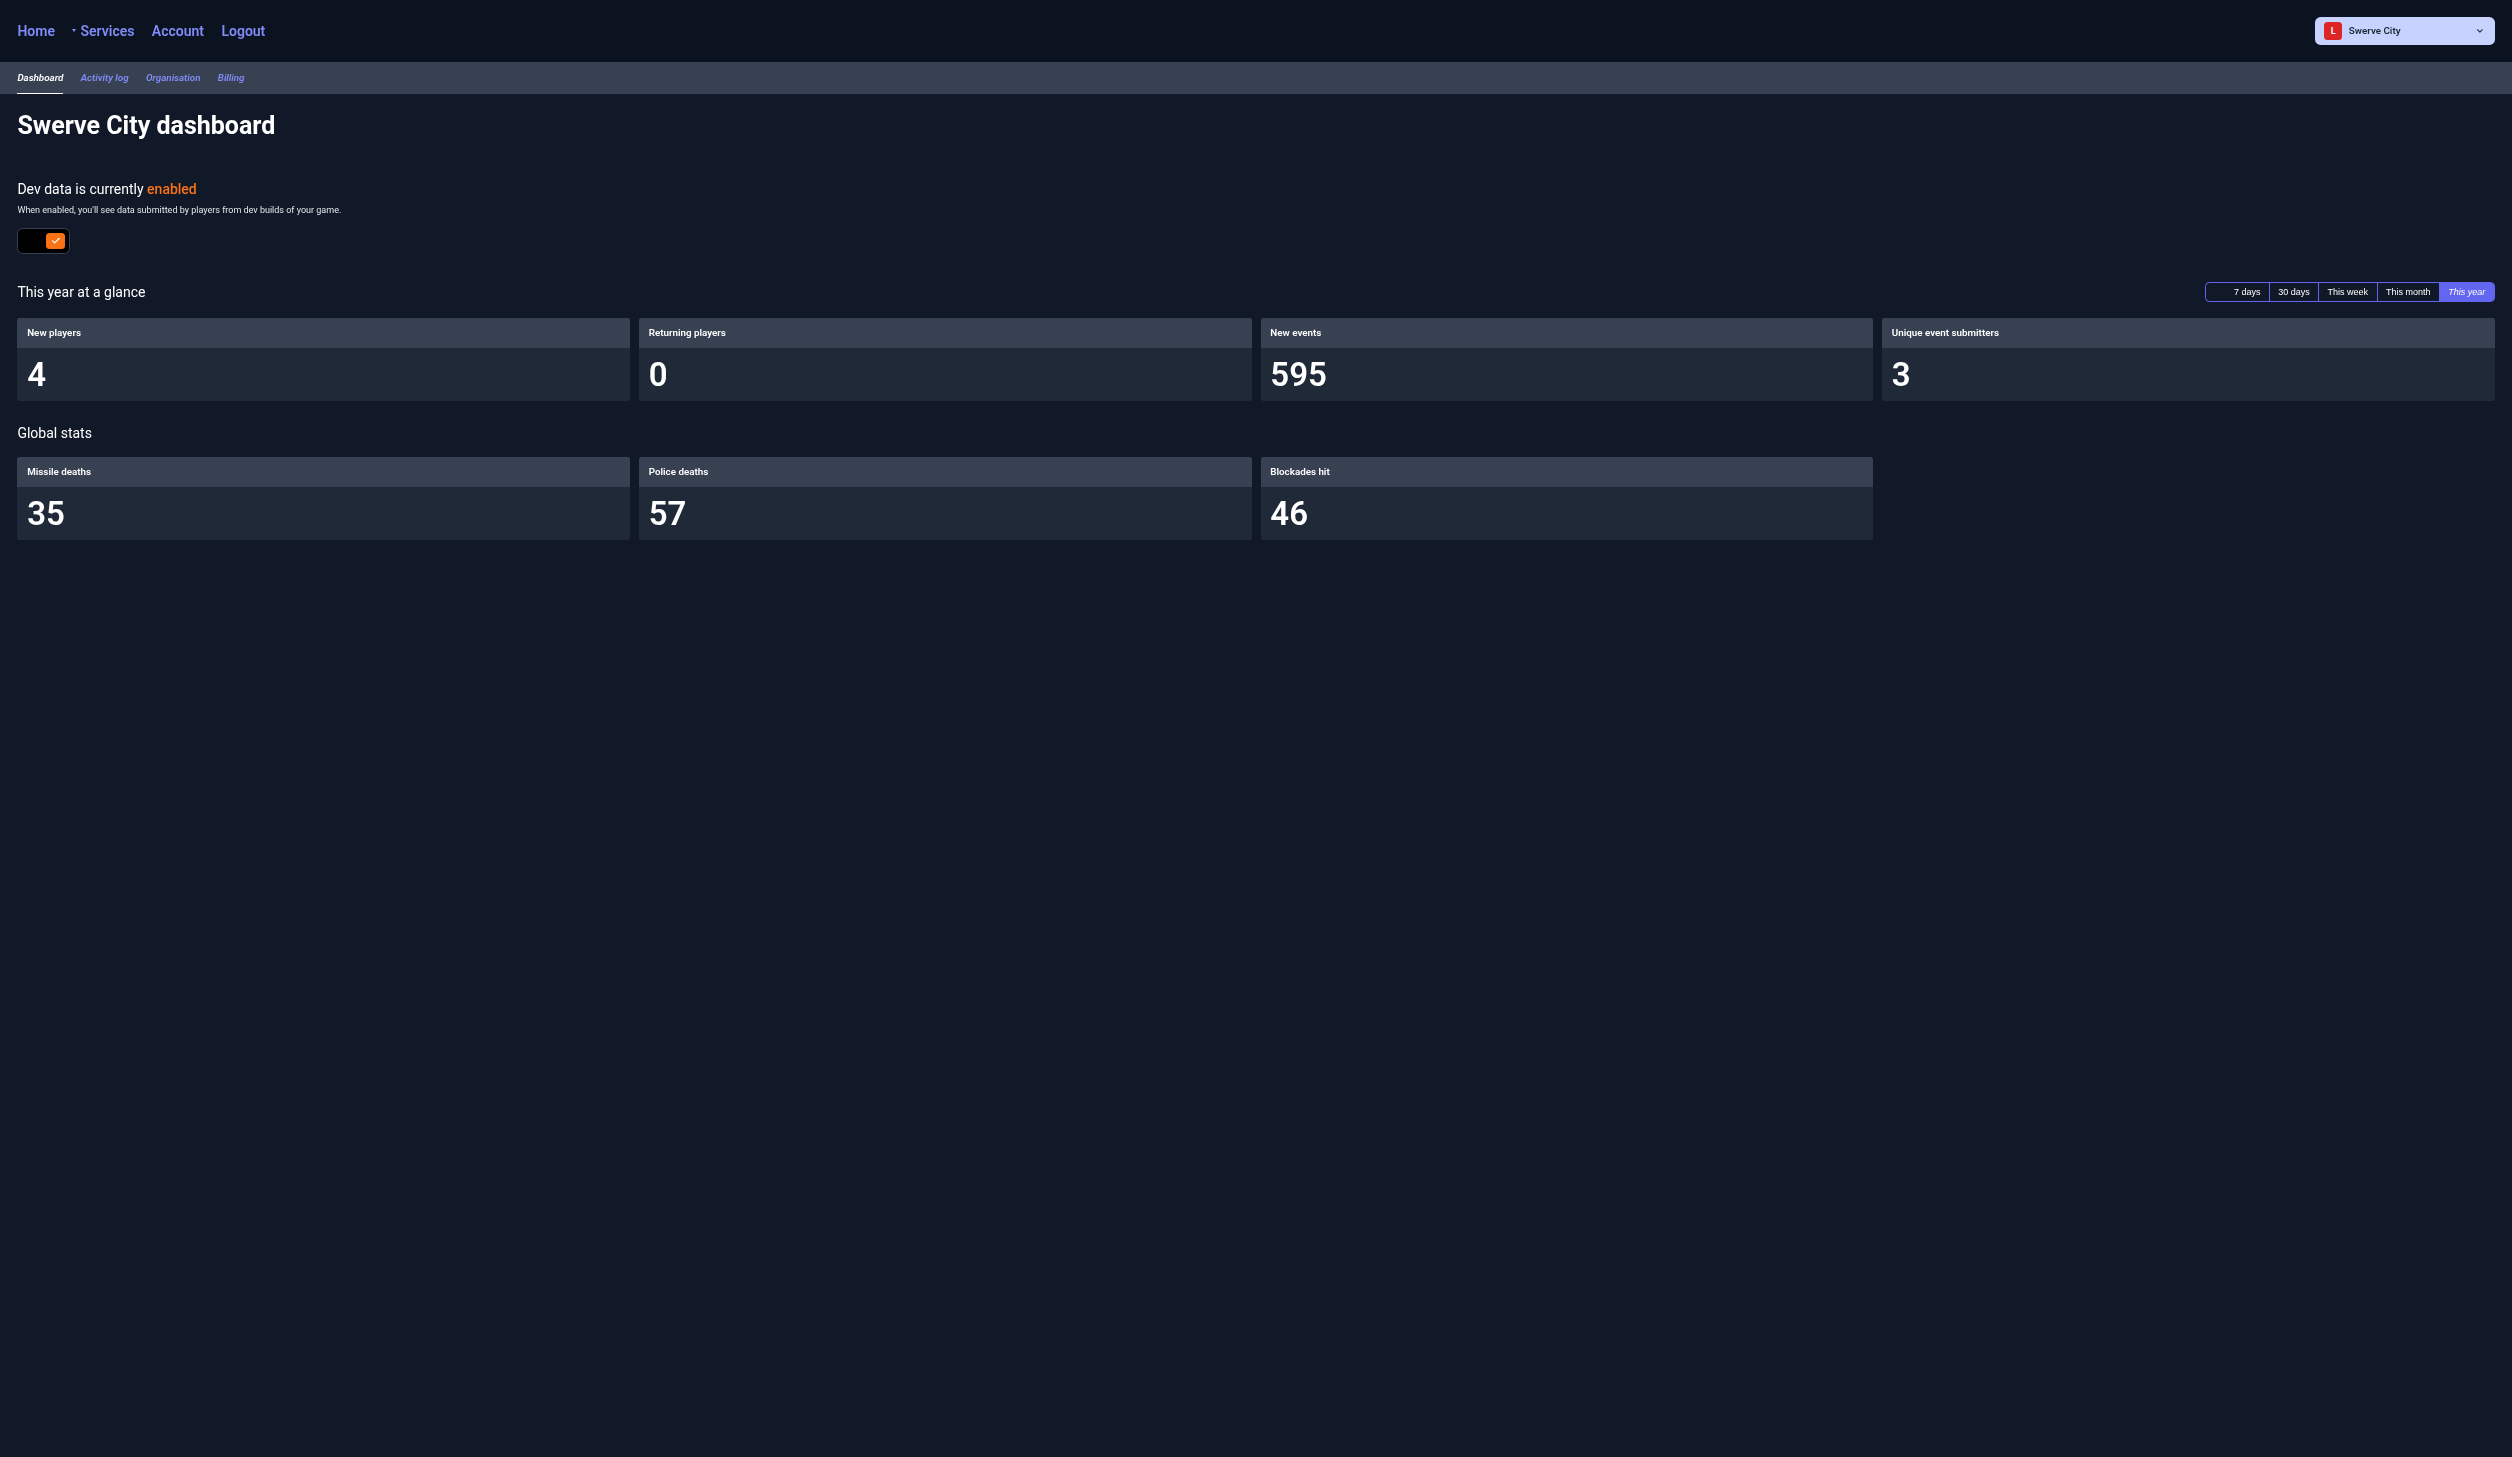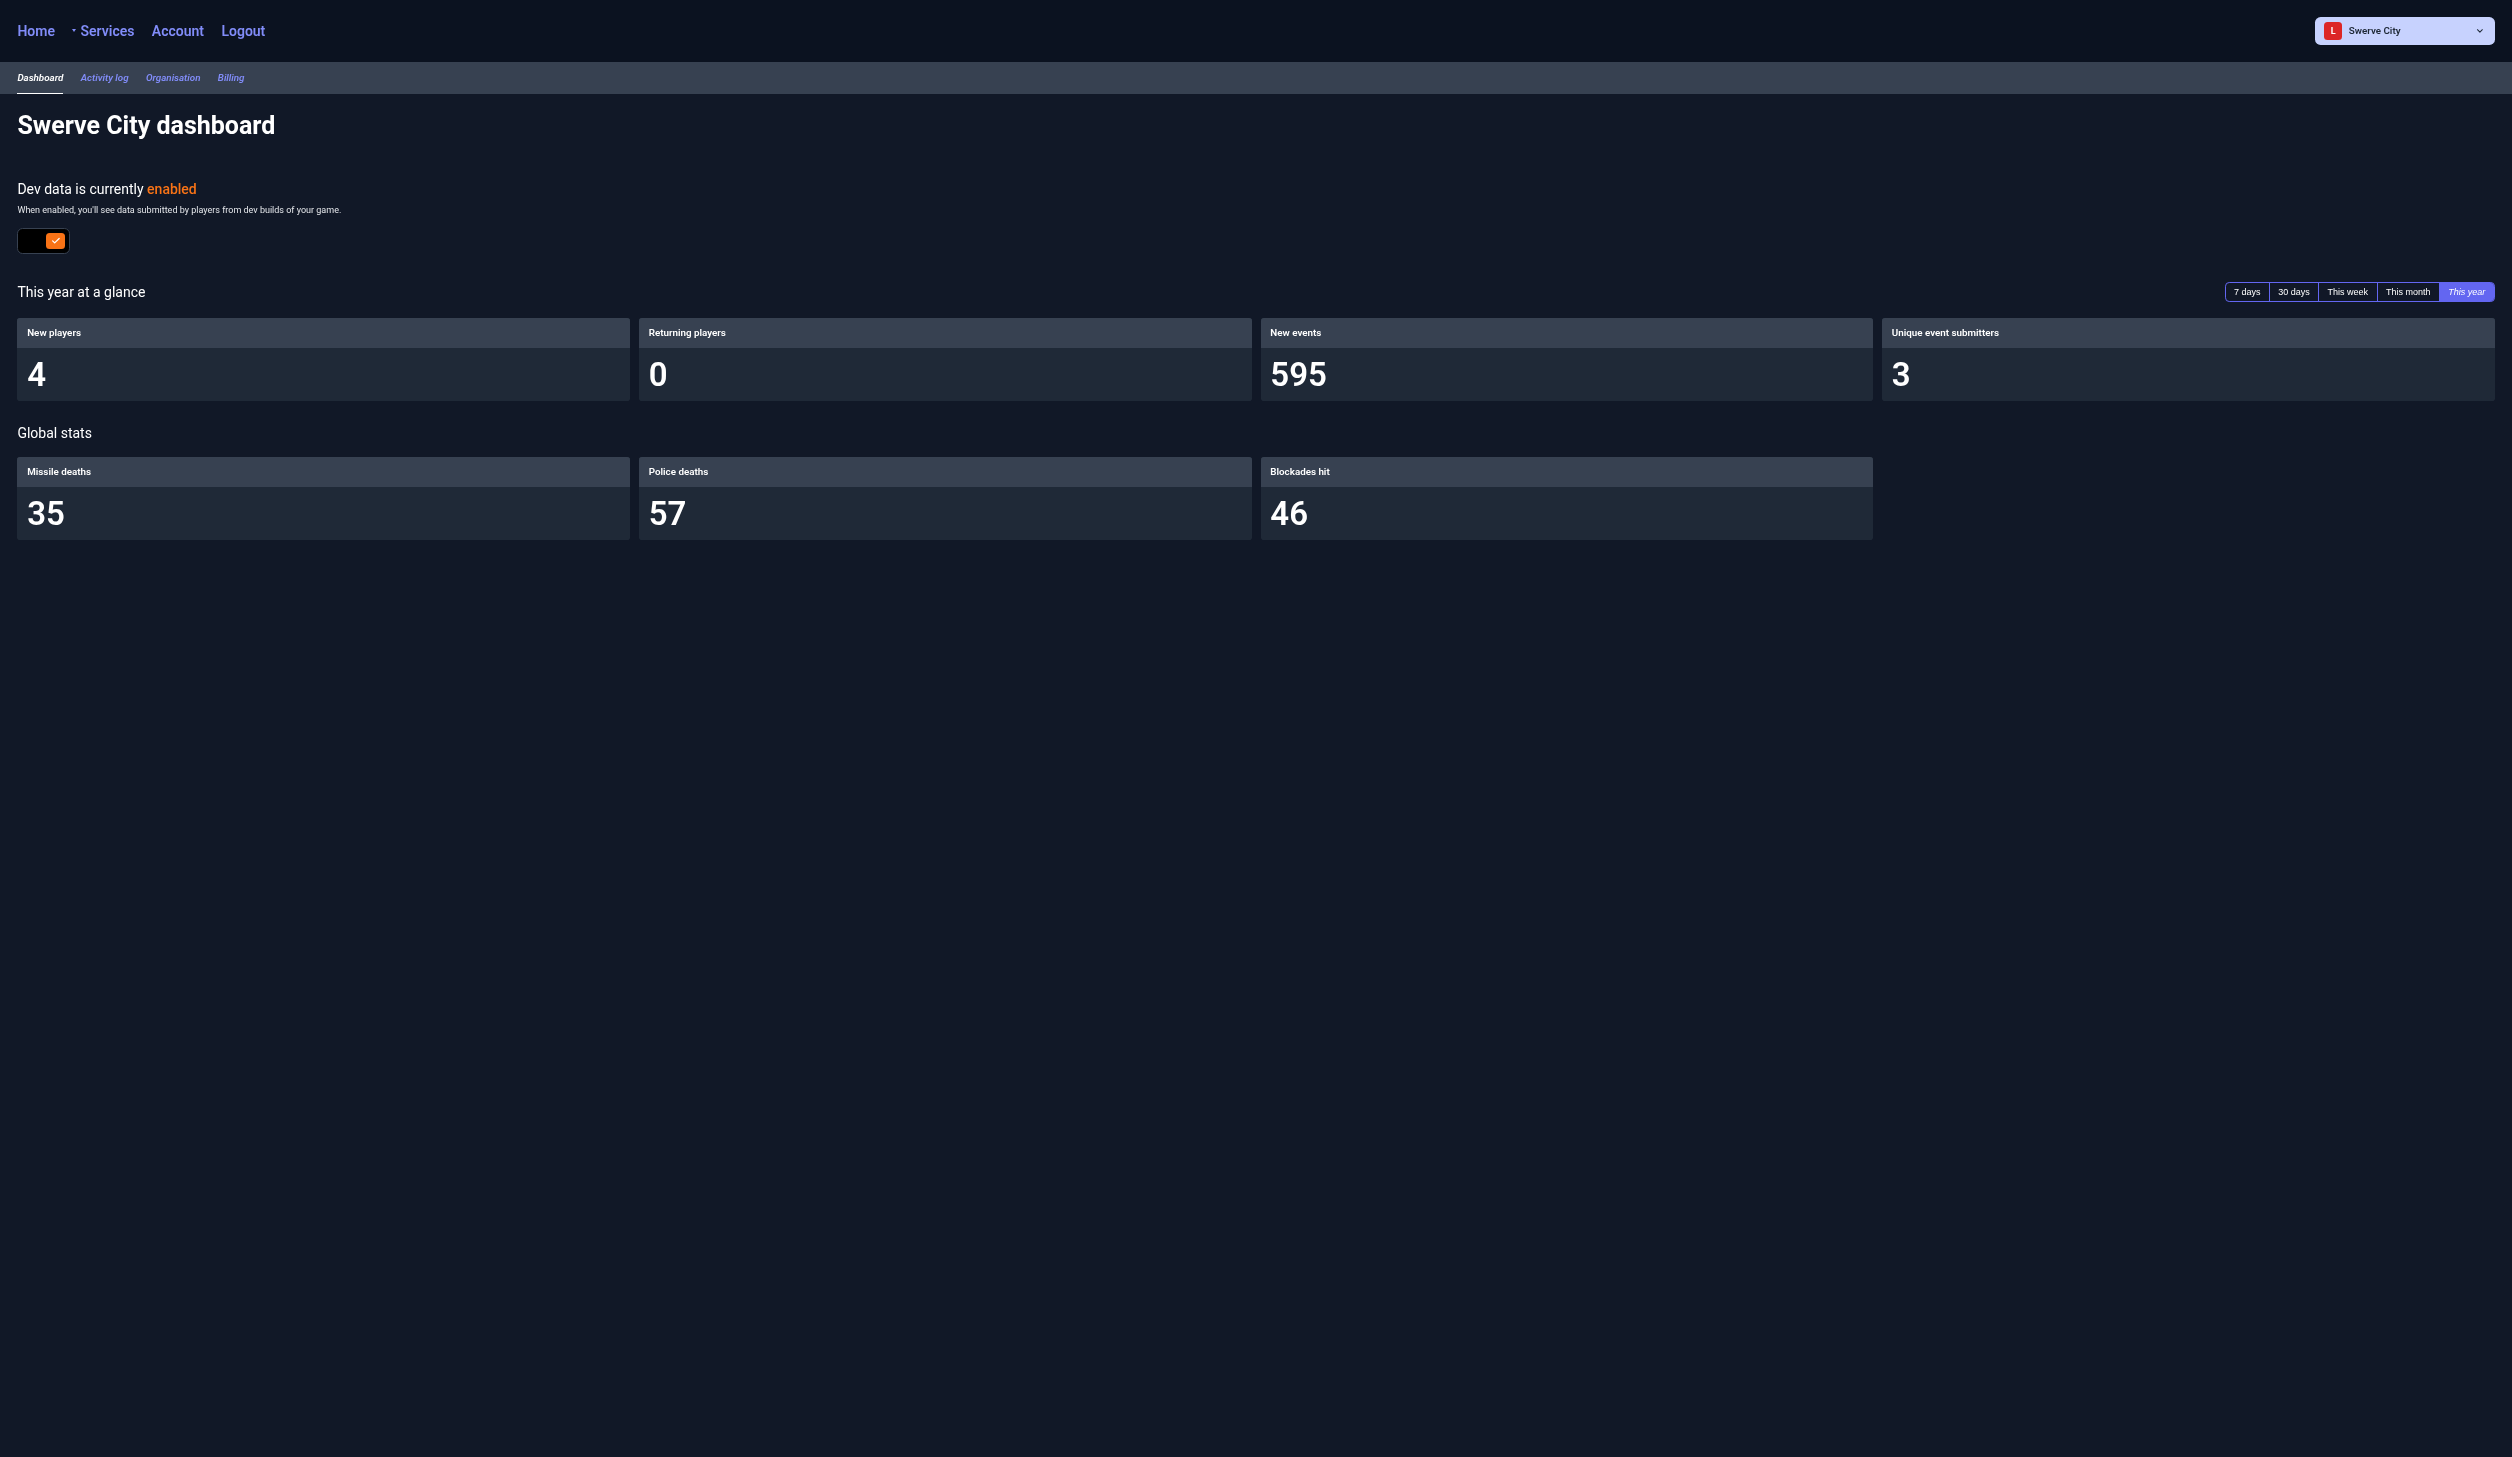--- a/index.html
+++ b/index.html
@@ -155,20 +155,21 @@
   }
   .section-title {
     font-size: 14px;
     font-weight: 400;
   }
   .time-range-group {
     display: flex;
     border: 0.7px solid #6366f1;
     border-radius: 4.2px;
     overflow: hidden;
+    padding-left: 20px;
   }
   .time-btn {
     padding: 4.2px 8.4px;
     font-size: 9px;
     color: #ffffff;
     background: transparent;
     border: none;
     border-right: 0.7px solid #6366f1;
     cursor: pointer;
   }

